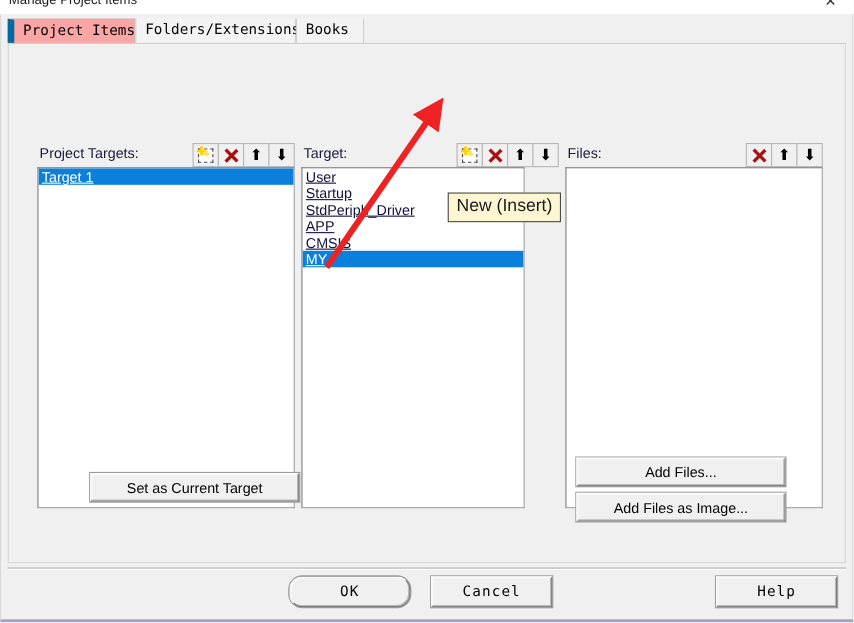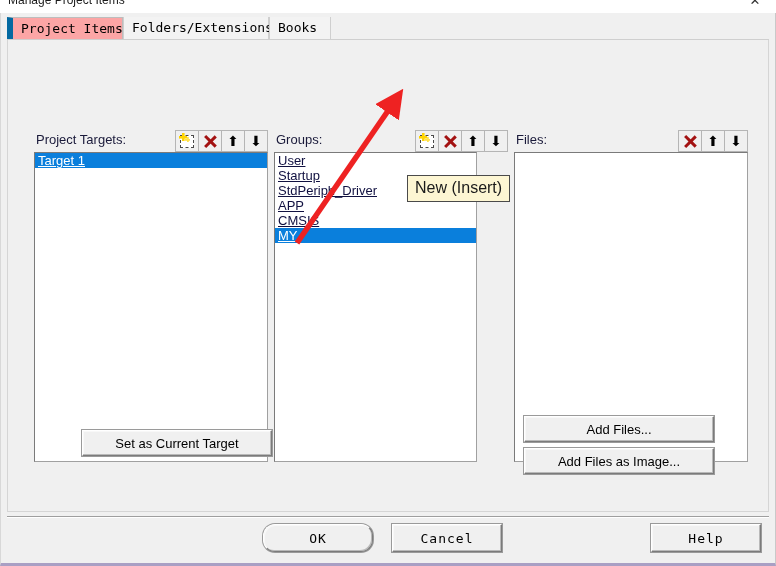--- a/index.html
+++ b/index.html
@@ -322,21 +322,21 @@
                   <span class="ic-arrow">⬇</span>
                 </div>
               </div>
             </div>
             <div class="listbox" style="width: 234px; height: 310px;">
               <div class="list-item selected">Target 1</div>
             </div>
           </div>
           <div class="panel" style="left: 266px; width: 234px;">
             <div class="panel-header">
-              <div class="panel-label">Groups:</div>
+              <div class="panel-label">Target:</div>
               <div class="btn-group">
                 <div class="tbtn">
                   <span class="ic-new"></span>
                 </div>
                 <div class="tbtn">
                   <span class="ic-x"></span>
                 </div>
                 <div class="tbtn">
                   <span class="ic-arrow">⬆</span>
                 </div>

